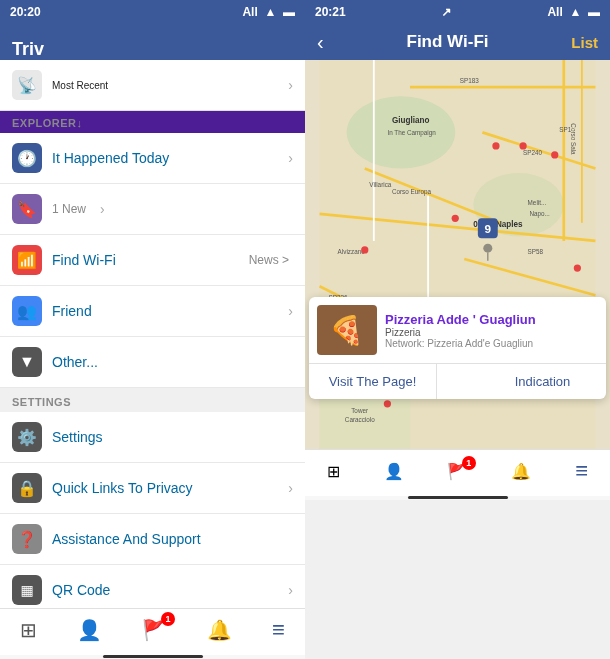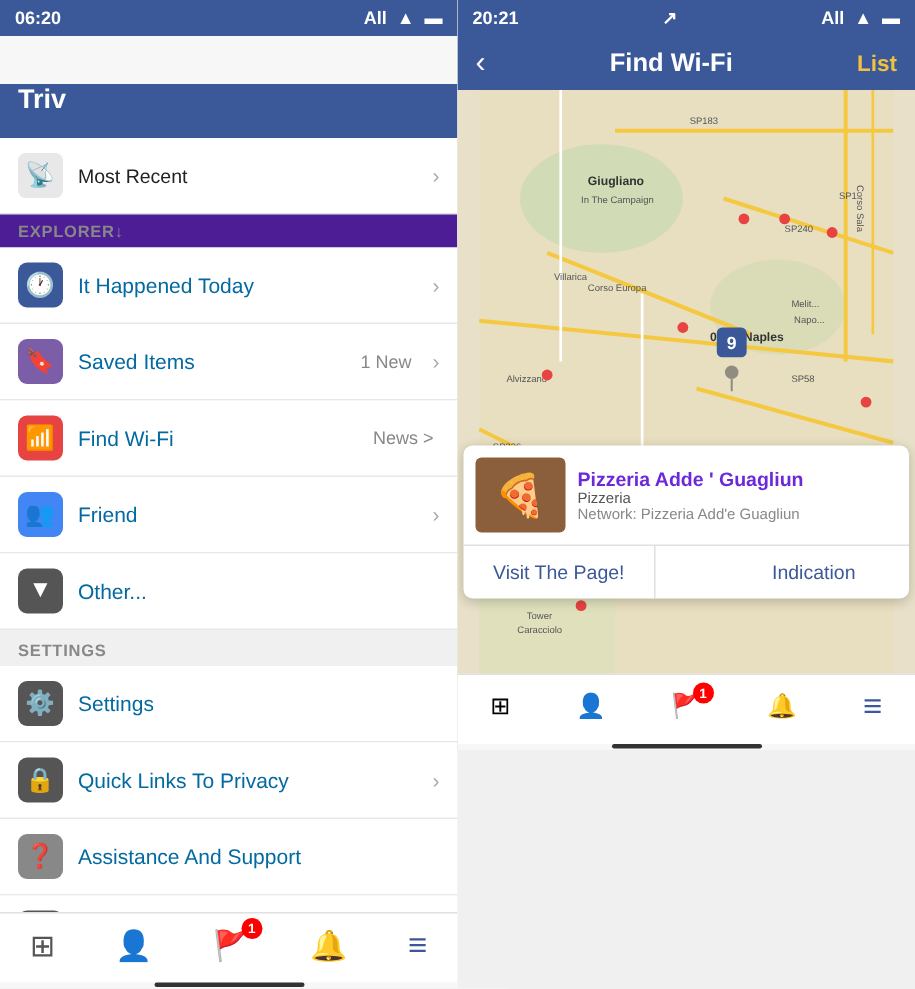--- a/index.html
+++ b/index.html
@@ -32,43 +32,42 @@
       height: 24px;
       font-size: 12px;
       font-weight: 600;
     }
 
     .app-header-left {
       background: #3b5998;
       color: white;
       height: 36px;
       display: flex;
-      align-items: flex-start;
+      align-items: flex-end;
       padding: 0 12px;
       font-size: 18px;
       font-weight: 700;
-      margin-top: 32px;
     }
 
     .most-recent-row {
       background: white;
       display: flex;
       align-items: center;
       padding: 10px 12px;
       border-bottom: 1px solid #e0e0e0;
       gap: 10px;
     }
     .most-recent-row .icon-circle {
       width: 30px; height: 30px;
       background: #e8e8e8;
       border-radius: 5px;
       display: flex; align-items: center; justify-content: center;
       font-size: 16px;
     }
-    .most-recent-row .label { flex: 1; font-size: 13px; color: #222; }
+    .most-recent-row .label { flex: 1; font-size: 10px; color: #222; }
     .chevron { color: #aaa; font-size: 14px; }
 
     .section-header {
       background: #4c1d95;
       padding: 6px 12px 4px;
       font-size: 11px;
       font-weight: 600;
       color: #888;
       letter-spacing: 0.5px;
     }
@@ -275,21 +274,21 @@
       background: #333;
       border-radius: 2px;
     }
   </style>
 </head>
 <body>
 
 <div class="left-panel">
 
   <div class="status-bar-left">
-    <span>06:20</span>
+    <span>20:20</span>
     <span>
       <span>All</span>
       &nbsp;▲&nbsp;
       <span>▬</span>
     </span>
   </div>
 
   <div class="app-header-left">
     <span>Triv</span>
   </div>
@@ -309,21 +308,20 @@
     </div>
 
     <div class="menu-item">
       <div class="item-icon blue-bg">🕐</div>
       <span class="item-label">It Happened Today</span>
       <span class="chevron">›</span>
     </div>
 
     <div class="menu-item">
       <div class="item-icon purple-bg">🔖</div>
-      <span class="item-label">Saved Items</span>
       <span class="badge-text">1 New</span>
       <span class="chevron">›</span>
     </div>
 
     <div class="menu-item">
       <div class="item-icon red-bg">📶</div>
       <span class="item-label">Find Wi-Fi</span>
       <span class="badge-text">News &gt;</span>
     </div>
 

